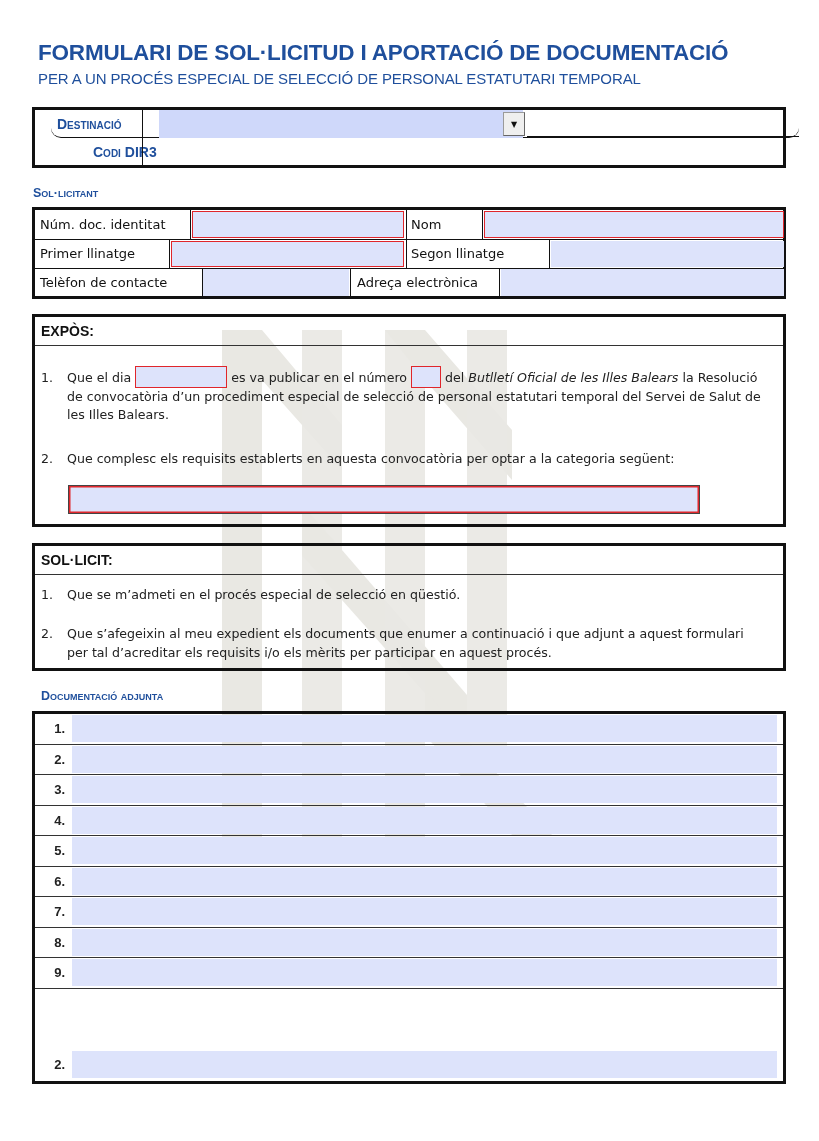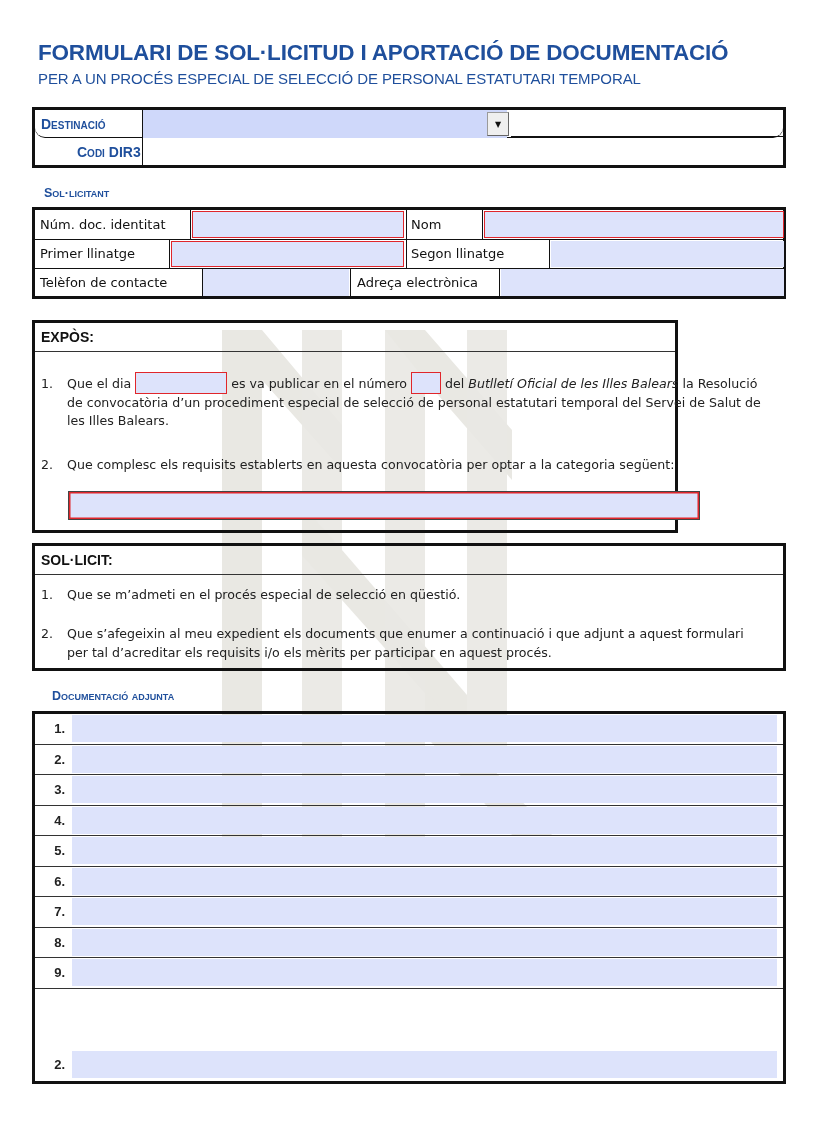--- a/index.html
+++ b/index.html
@@ -12,40 +12,40 @@
   .subtitle { position: absolute; left: 38px; top: 70px; font-family: "Liberation Sans", sans-serif; font-weight: normal; font-size: 15px; color: #1f4f9c; letter-spacing: -0.1px; }
 
   .smallcaps { font-variant: small-caps; font-family: "Liberation Sans", sans-serif; font-weight: bold; color: #1f4f9c; font-size: 14px; }
 
   .box { position: absolute; border: 3px solid #111; background: transparent; z-index: 1; }
   .field { background: #dde3fb; }
   .field-req { background: #dde3fb; border: 1.5px solid #e0262b; }
 
   
   .dest { left: 32px; top: 107px; width: 754px; height: 61px; }
-  .dest .row { position: absolute; left: 0; width: 100%; height: 28px; border-radius: 10px; }
+  .dest .row { position: absolute; left: 16px; width: 100%; height: 28px; border-radius: 10px; }
   .dest .row1 { top: 0; border-bottom: 1px solid #111; }
   .dest .row2 { top: 28px; height: 27px; margin-left: 36px; }
   .dest .lbl { position: absolute; left: 6px; top: 6px; font-size: 14px; }
   .dest .vline { position: absolute; left: 107px; top: 0; bottom: 0; border-left: 1px solid #111; }
   .dest .select { position: absolute; left: 108px; top: 0; width: 364px; height: 28px; background: #cfd8fa; }
   .dest .select-btn { position: absolute; left: 452px; top: 2px; width: 22px; height: 24px; background: #efefef; border: 1px solid #9a9a9a; border-right-color: #666; border-bottom-color: #666; display: flex; align-items: center; justify-content: center; font-size: 8px; color: #111; cursor: pointer; }
   .dest .after { position: absolute; left: 476px; top: 26px; width: 272px; border-top: 1px solid #111; }
 
-  .section-label { position: absolute; left: 44px; z-index: 1; }
+  .section-label { position: absolute; left: 33px; z-index: 1; }
 
   
   .appl { left: 32px; top: 207px; width: 754px; height: 92px; }
   .appl .line { position: absolute; left: 0; width: 100%; border-top: 1px solid #111; }
   .appl .v { position: absolute; border-left: 1px solid #111; }
   .appl .lbl { position: absolute; font-size: 13px; color: #111; text-align: center; }
   .appl .inp { position: absolute; }
 
   
-  .expos { left: 32px; top: 314px; width: 646px; height: 213px; margin-top: 6px; }
+  .expos { left: 32px; top: 314px; width: 754px; height: 213px; }
   .box-head { position: absolute; left: 0; top: 0; width: 100%; height: 29px; border-bottom: 1.5px solid #333; padding: 6px 0 0 6px; font-family: "Liberation Sans", sans-serif; font-weight: bold; font-size: 14px; color: #111; }
   .para { position: absolute; left: 6px; font-size: 12.6px; line-height: 18.5px; color: #222; }
   .para .num { position: absolute; left: 0; top: 0; }
   .para .txt { position: absolute; left: 26px; top: 0; width: 700px; }
   .inline-field { display: inline-block; vertical-align: middle; background: #dde3fb; border: 1.5px solid #e0262b; height: 22px; margin-top: -4px; }
   .cat-field { position: absolute; left: 33px; top: 168px; width: 632px; height: 29px; border: 1.5px solid #444; background: #dde3fb; box-shadow: inset 0 0 0 1.5px #e0262b; }
 
   .sollicit { left: 32px; top: 543px; width: 754px; height: 128px; }
 
   

